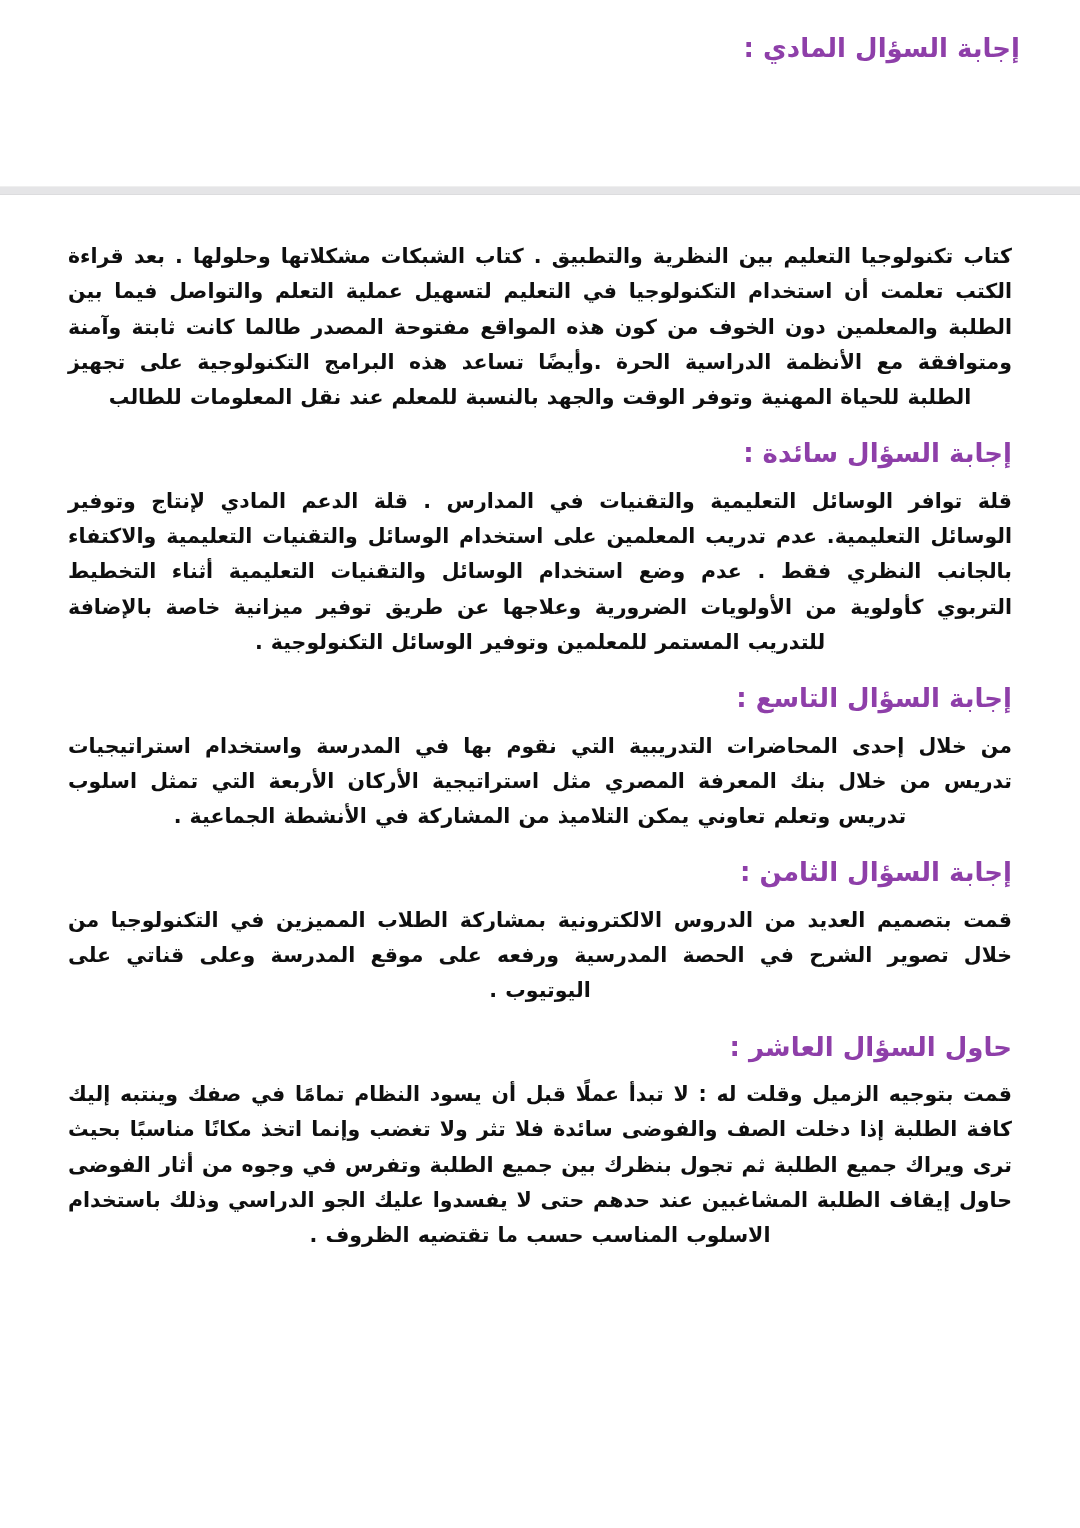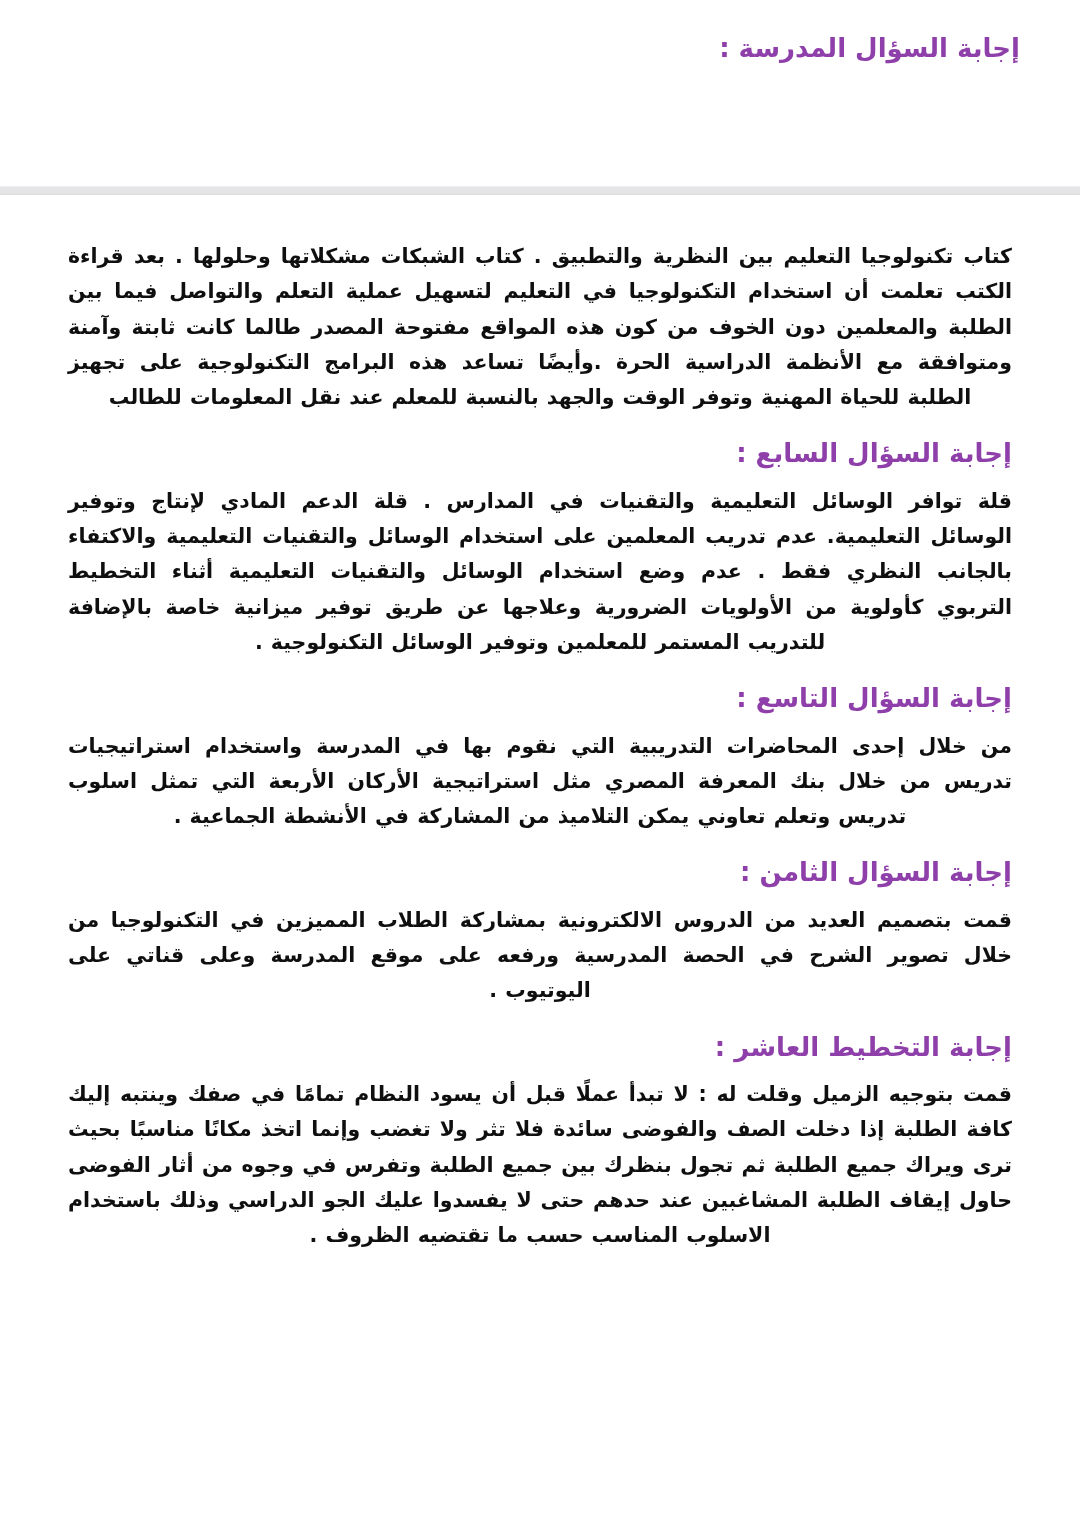--- a/index.html
+++ b/index.html
@@ -87,45 +87,45 @@
   .block:first-child .section-heading {
     margin-top: 0;
   }
 </style>
 </head>
 <body>
 
 <div class="page">
 
   <div class="header-zone">
-    <h2 class="section-heading">إجابة السؤال المدرسة :</h2>
+    <h2 class="section-heading">إجابة السؤال المادي :</h2>
   </div>
 
   <div class="divider-band"></div>
 
   <div class="content">
 
     <div class="block">
       <p class="body-paragraph">كتاب تكنولوجيا التعليم بين النظرية والتطبيق . كتاب الشبكات مشكلاتها وحلولها . بعد قراءة الكتب تعلمت أن استخدام التكنولوجيا في التعليم لتسهيل عملية التعلم والتواصل فيما بين الطلبة والمعلمين دون الخوف من كون هذه المواقع مفتوحة المصدر طالما كانت ثابتة وآمنة ومتوافقة مع الأنظمة الدراسية الحرة .وأيضًا تساعد هذه البرامج التكنولوجية على تجهيز الطلبة للحياة المهنية وتوفر الوقت والجهد بالنسبة للمعلم عند نقل المعلومات للطالب</p>
     </div>
 
     <div class="block">
-      <h3 class="section-heading">إجابة السؤال السابع :</h3>
+      <h3 class="section-heading">إجابة السؤال سائدة :</h3>
       <p class="body-paragraph">قلة توافر الوسائل التعليمية والتقنيات في المدارس . قلة الدعم المادي لإنتاج وتوفير الوسائل التعليمية. عدم تدريب المعلمين على استخدام الوسائل والتقنيات التعليمية والاكتفاء بالجانب النظري فقط . عدم وضع استخدام الوسائل والتقنيات التعليمية أثناء التخطيط التربوي كأولوية من الأولويات الضرورية وعلاجها عن طريق توفير ميزانية خاصة بالإضافة للتدريب المستمر للمعلمين وتوفير الوسائل التكنولوجية .</p>
     </div>
 
     <div class="block">
       <h3 class="section-heading">إجابة السؤال التاسع :</h3>
       <p class="body-paragraph">من خلال إحدى المحاضرات التدريبية التي نقوم بها في المدرسة واستخدام استراتيجيات تدريس من خلال بنك المعرفة المصري مثل استراتيجية الأركان الأربعة التي تمثل اسلوب تدريس وتعلم تعاوني يمكن التلاميذ من المشاركة في الأنشطة الجماعية .</p>
     </div>
 
     <div class="block">
       <h3 class="section-heading">إجابة السؤال الثامن :</h3>
       <p class="body-paragraph">قمت بتصميم العديد من الدروس الالكترونية بمشاركة الطلاب المميزين في التكنولوجيا من خلال تصوير الشرح في الحصة المدرسية ورفعه على موقع المدرسة وعلى قناتي على اليوتيوب .</p>
     </div>
 
     <div class="block">
-      <h3 class="section-heading">إجابة التخطيط العاشر :</h3>
+      <h3 class="section-heading">حاول السؤال العاشر :</h3>
       <p class="body-paragraph">قمت بتوجيه الزميل وقلت له : لا تبدأ عملًا قبل أن يسود النظام تمامًا في صفك وينتبه إليك كافة الطلبة إذا دخلت الصف والفوضى سائدة فلا تثر ولا تغضب وإنما اتخذ مكانًا مناسبًا بحيث ترى ويراك جميع الطلبة ثم تجول بنظرك بين جميع الطلبة وتفرس في وجوه من أثار الفوضى حاول إيقاف الطلبة المشاغبين عند حدهم حتى لا يفسدوا عليك الجو الدراسي وذلك باستخدام الاسلوب المناسب حسب ما تقتضيه الظروف .</p>
     </div>
 
   </div>
 </div>
 
 </body></html>

